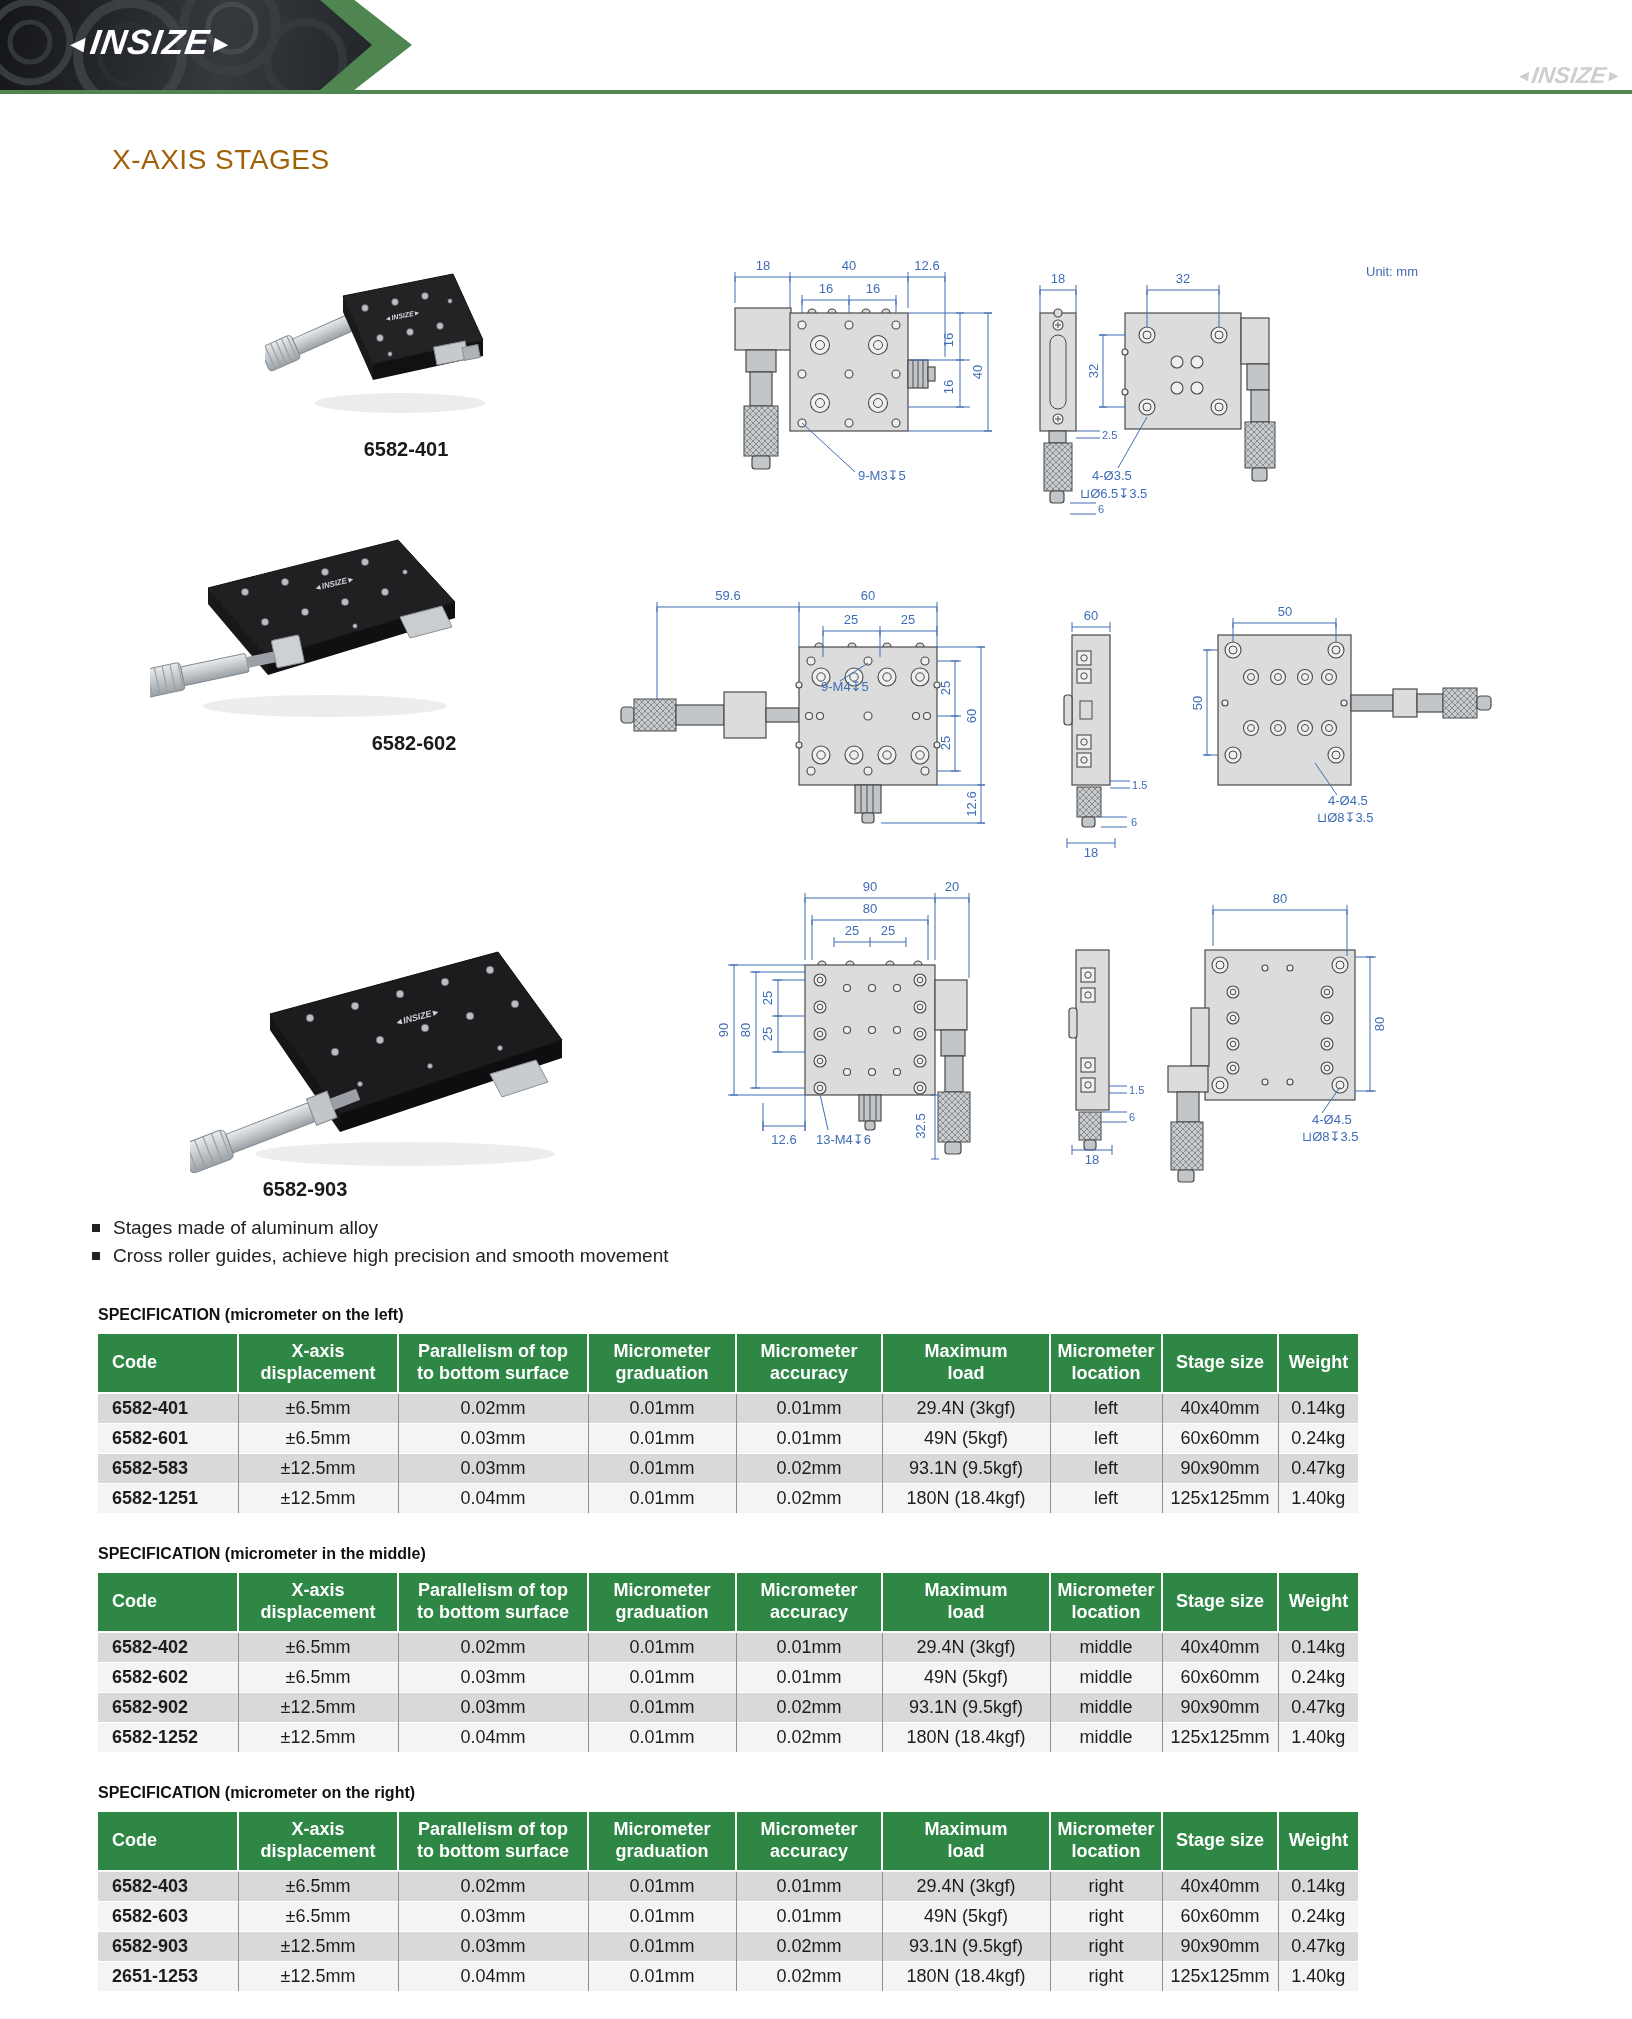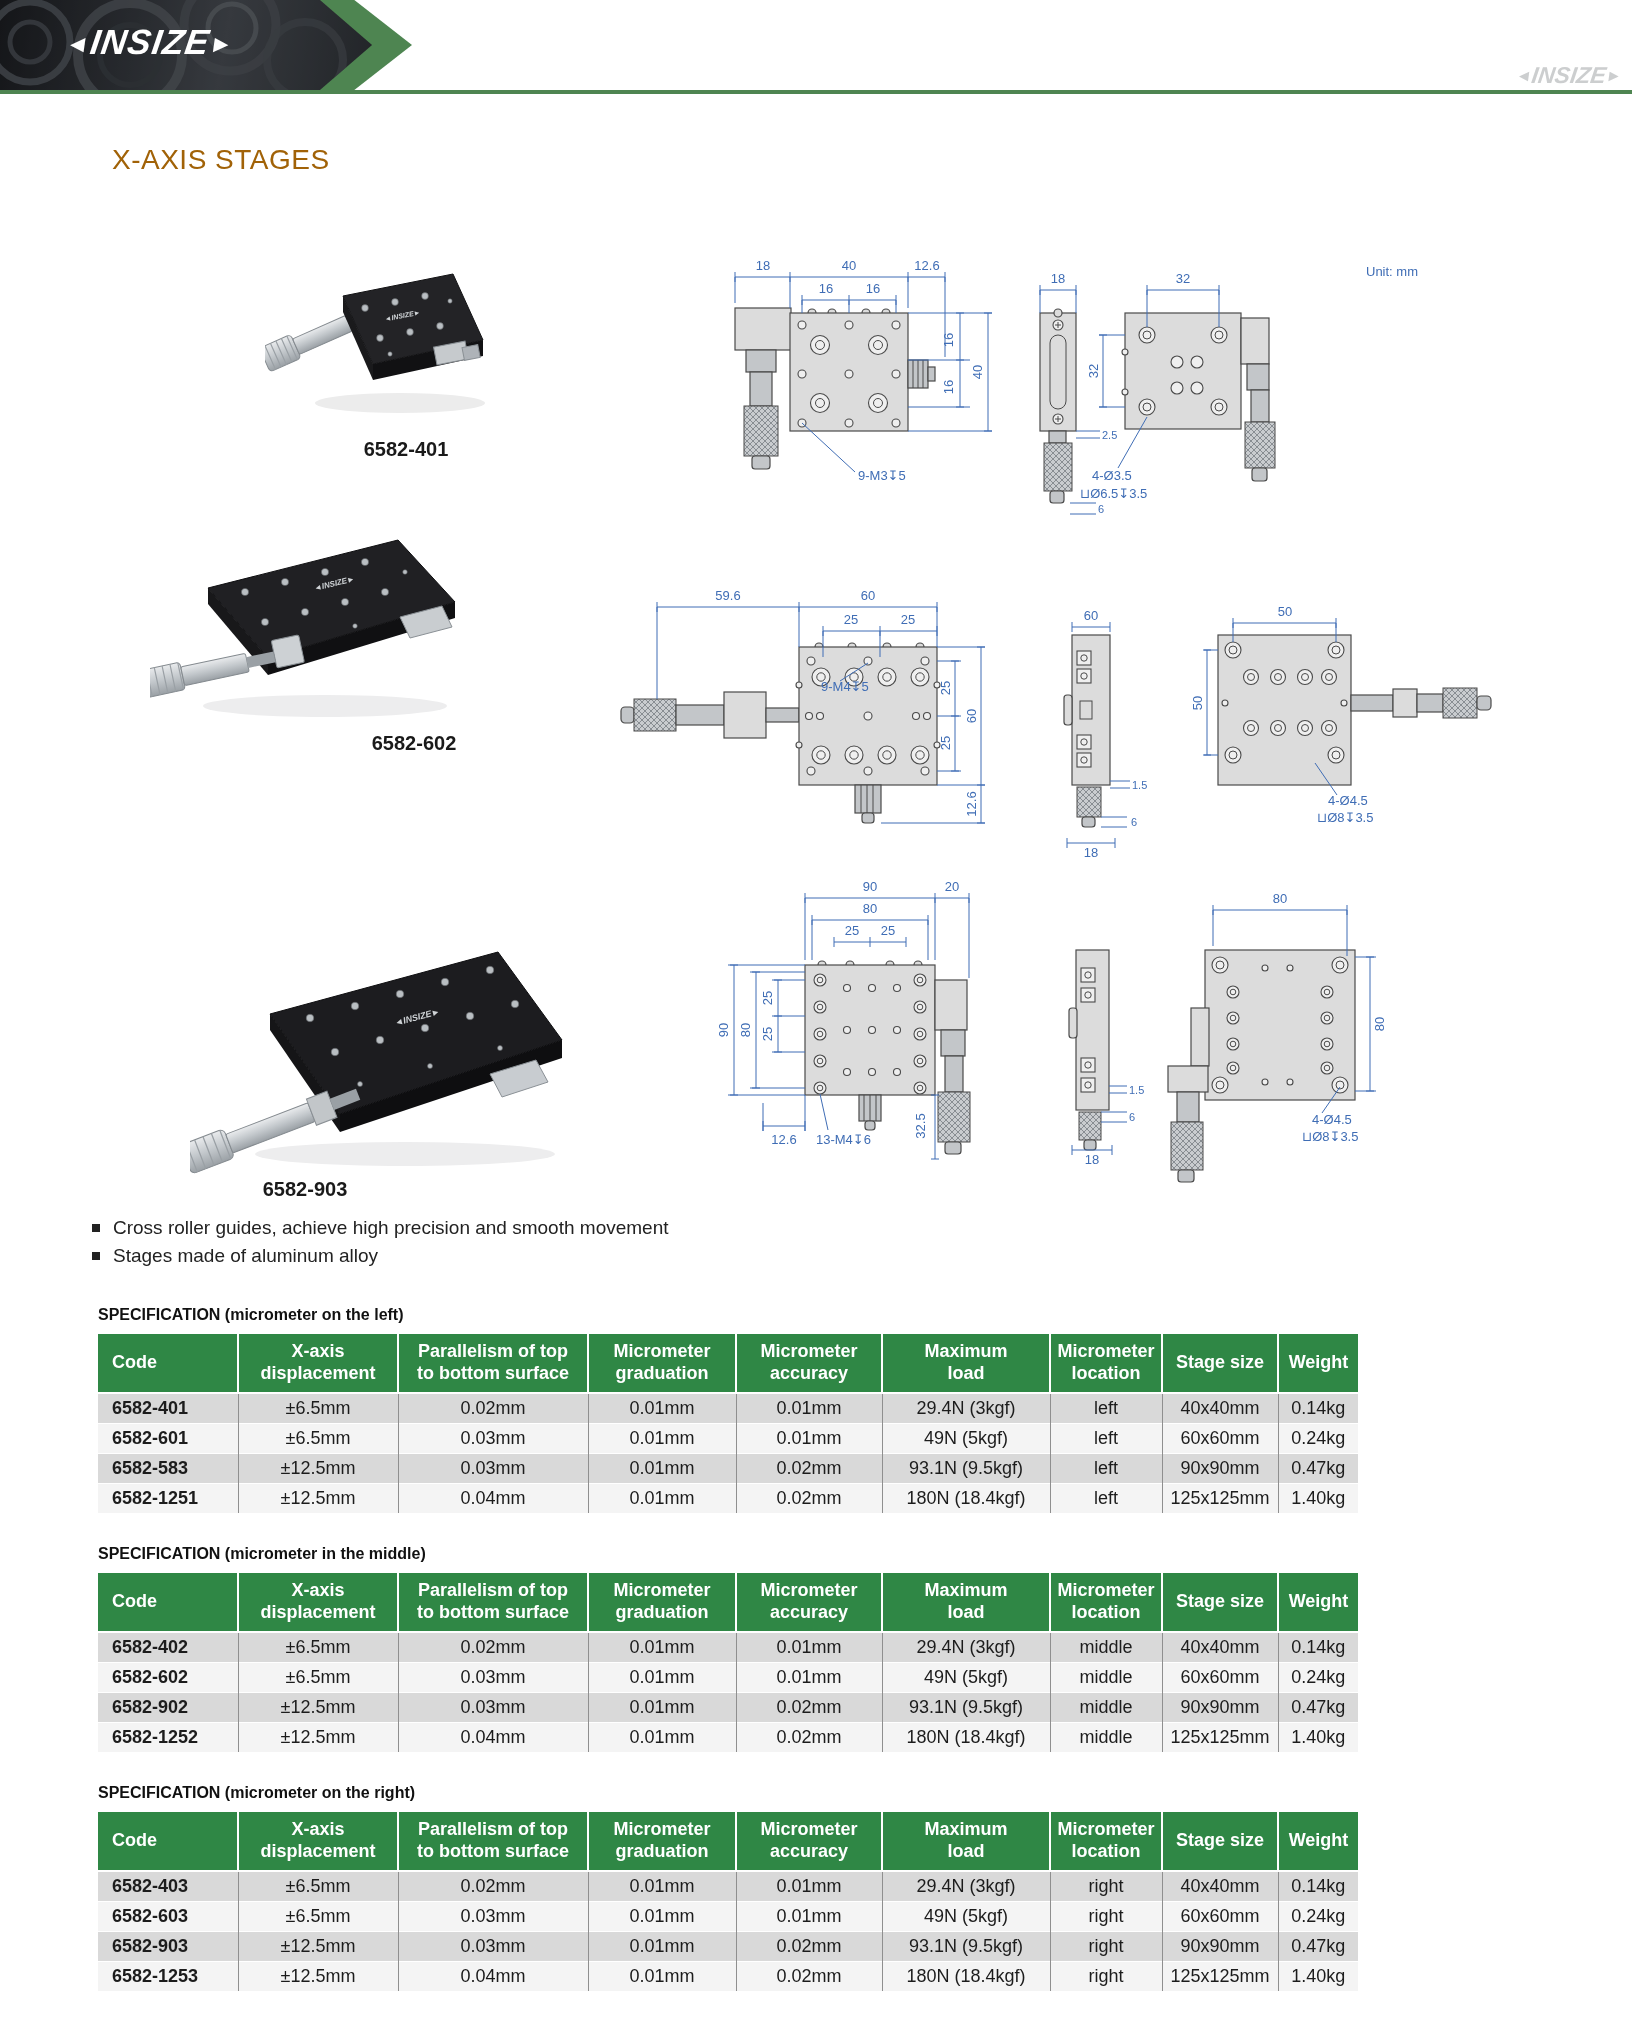--- a/index.html
+++ b/index.html
@@ -570,25 +570,25 @@
       <text class="dt" x="684" y="156" transform="rotate(-90 684 156)">80</text>
       <path class="dim" d="M640 219L622 245"></path>
       <text class="dts" x="612" y="256">4-Ø4.5</text>
       <text class="dts" x="602" y="273">⊔Ø8↧3.5</text>
     </svg>
   </section>
 
   <section class="features">
     <div class="feat">
       <span class="sq"></span>
-      <span>Cross roller guides, achieve high precision and smooth movement</span>
+      <span>Stages made of aluminum alloy</span>
     </div>
     <div class="feat">
       <span class="sq"></span>
-      <span>Stages made of aluminum alloy</span>
+      <span>Cross roller guides, achieve high precision and smooth movement</span>
     </div>
   </section>
 
   <section class="specs">
     <div class="spec-block">
       <h2 class="spec-title">SPECIFICATION (micrometer on the left)</h2>
       <table class="spec">
         <colgroup>
             <col style="width:140px">
             <col style="width:160px">
@@ -809,21 +809,21 @@
               <td>±12.5mm</td>
               <td>0.03mm</td>
               <td>0.01mm</td>
               <td>0.02mm</td>
               <td>93.1N (9.5kgf)</td>
               <td>right</td>
               <td>90x90mm</td>
               <td>0.47kg</td>
             </tr>
             <tr>
-              <td>6582-1253</td>
+              <td>2651-1253</td>
               <td>±12.5mm</td>
               <td>0.04mm</td>
               <td>0.01mm</td>
               <td>0.02mm</td>
               <td>180N (18.4kgf)</td>
               <td>right</td>
               <td>125x125mm</td>
               <td>1.40kg</td>
             </tr>
           </tbody>

